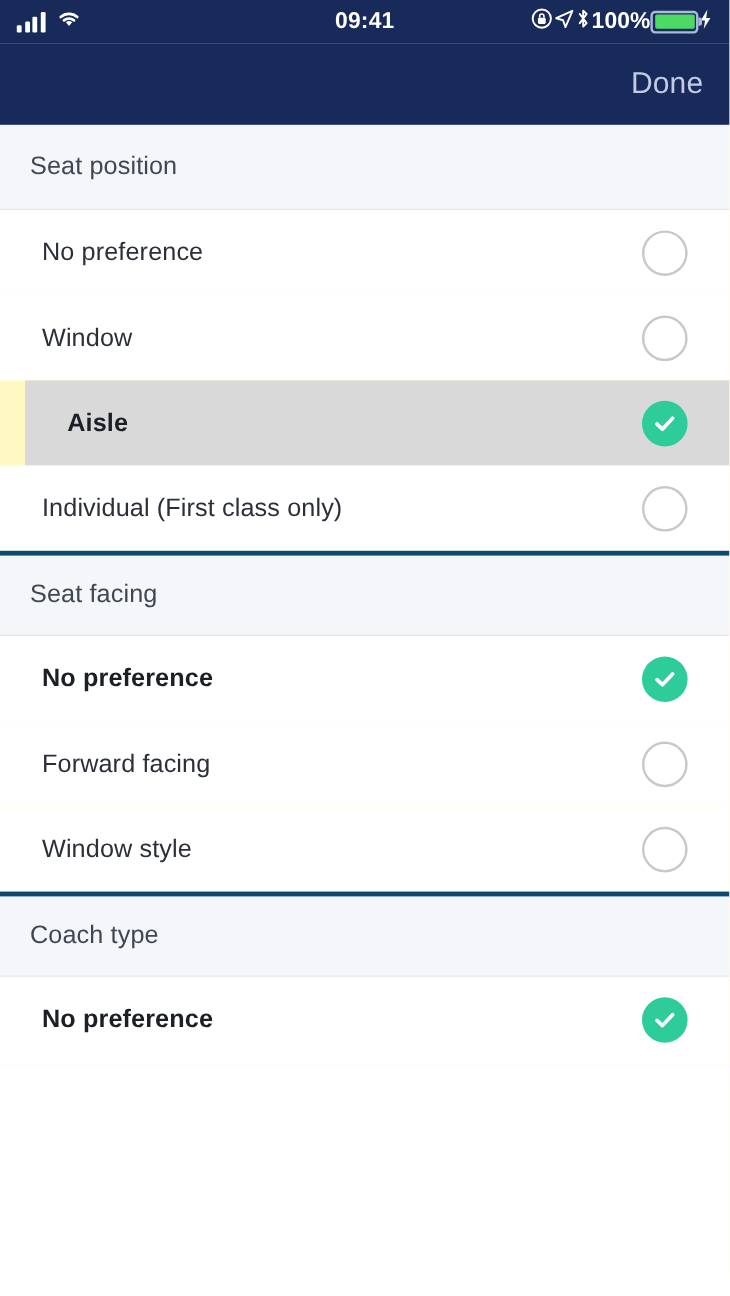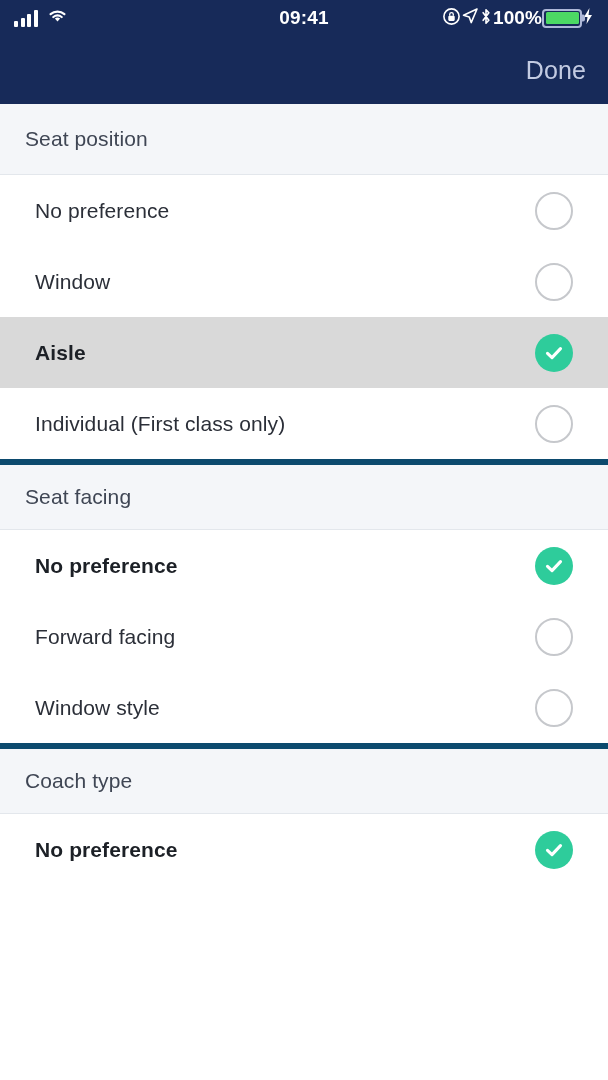--- a/index.html
+++ b/index.html
@@ -56,32 +56,32 @@
     position:absolute; right:22px; top:50%; transform:translateY(-50%);
     font-size:25px; color:#C3CBE2; letter-spacing:.1px;
   }
 
   
   .list { flex:1 1 auto; background:#fef9c3; overflow:hidden; }
 
   .section-header {
     background:#F4F6F9; height:71px;
     display:flex; align-items:center; padding:0 25px;
-    border-top:6px solid #0c4a6e; border-bottom:1px solid #E3E7EC;
+    border-top:4px solid #0c4a6e; border-bottom:1px solid #E3E7EC;
   }
   .section-header:first-child { border-top:none; }
   .section-header .label {
     font-size:21px; color:#3F4654; letter-spacing:.1px;
   }
 
   .row {
     height:71px; background:#ffffff;
     display:flex; align-items:center; padding:0 35px;
   }
-  .row.pressed { background:#D9D9D9; }
+  .row.pressed { background:#D9D9D9;margin-left:21px; }
   .row .label {
     font-size:21px; color:#2B2F38; letter-spacing:.1px; flex:1 1 auto;
   }
   .row.selected .label, .row.pressed .label { font-weight:bold; color:#1C2026; }
 
   .radio {
     flex:0 0 auto; width:38px; height:38px; border-radius:50%;
     border:2.5px solid #C6C8CC; background:transparent;
   }
   .radio.checked {

